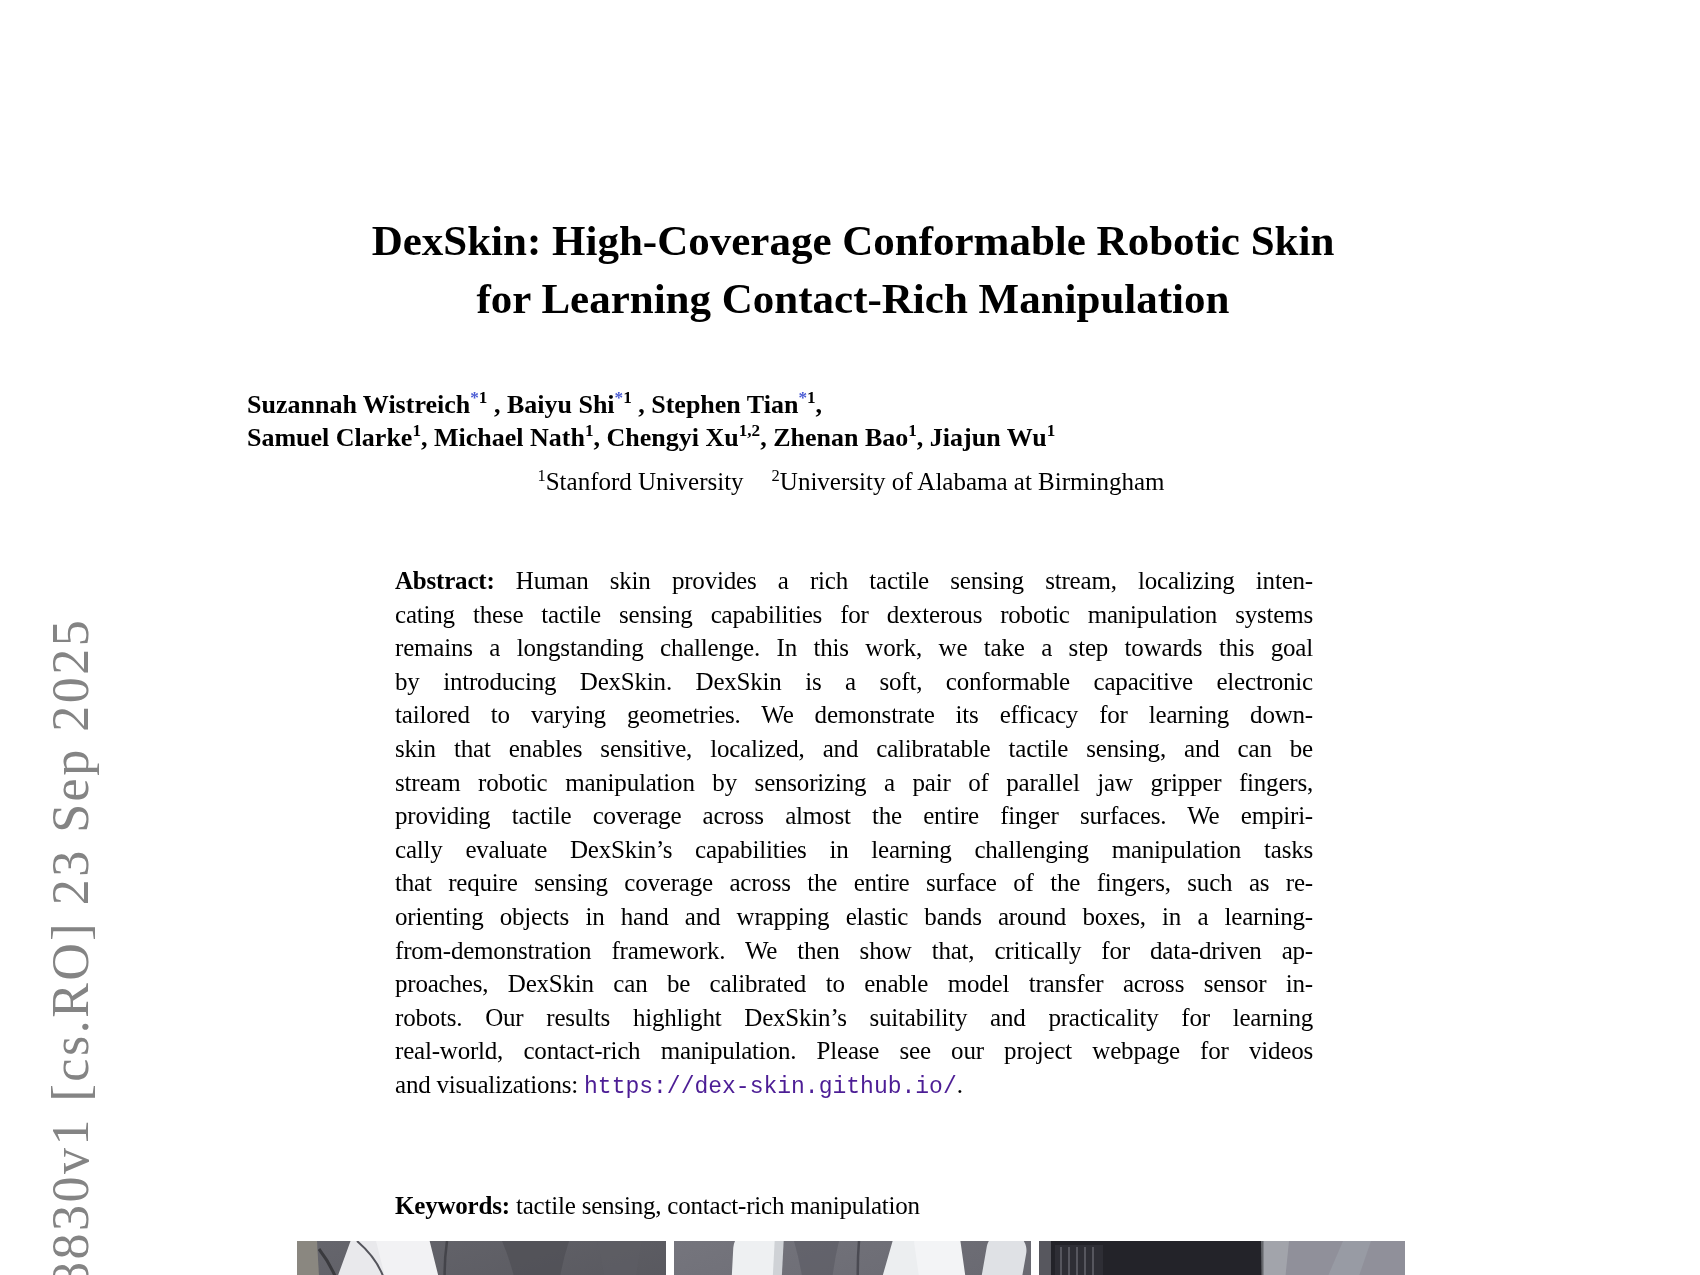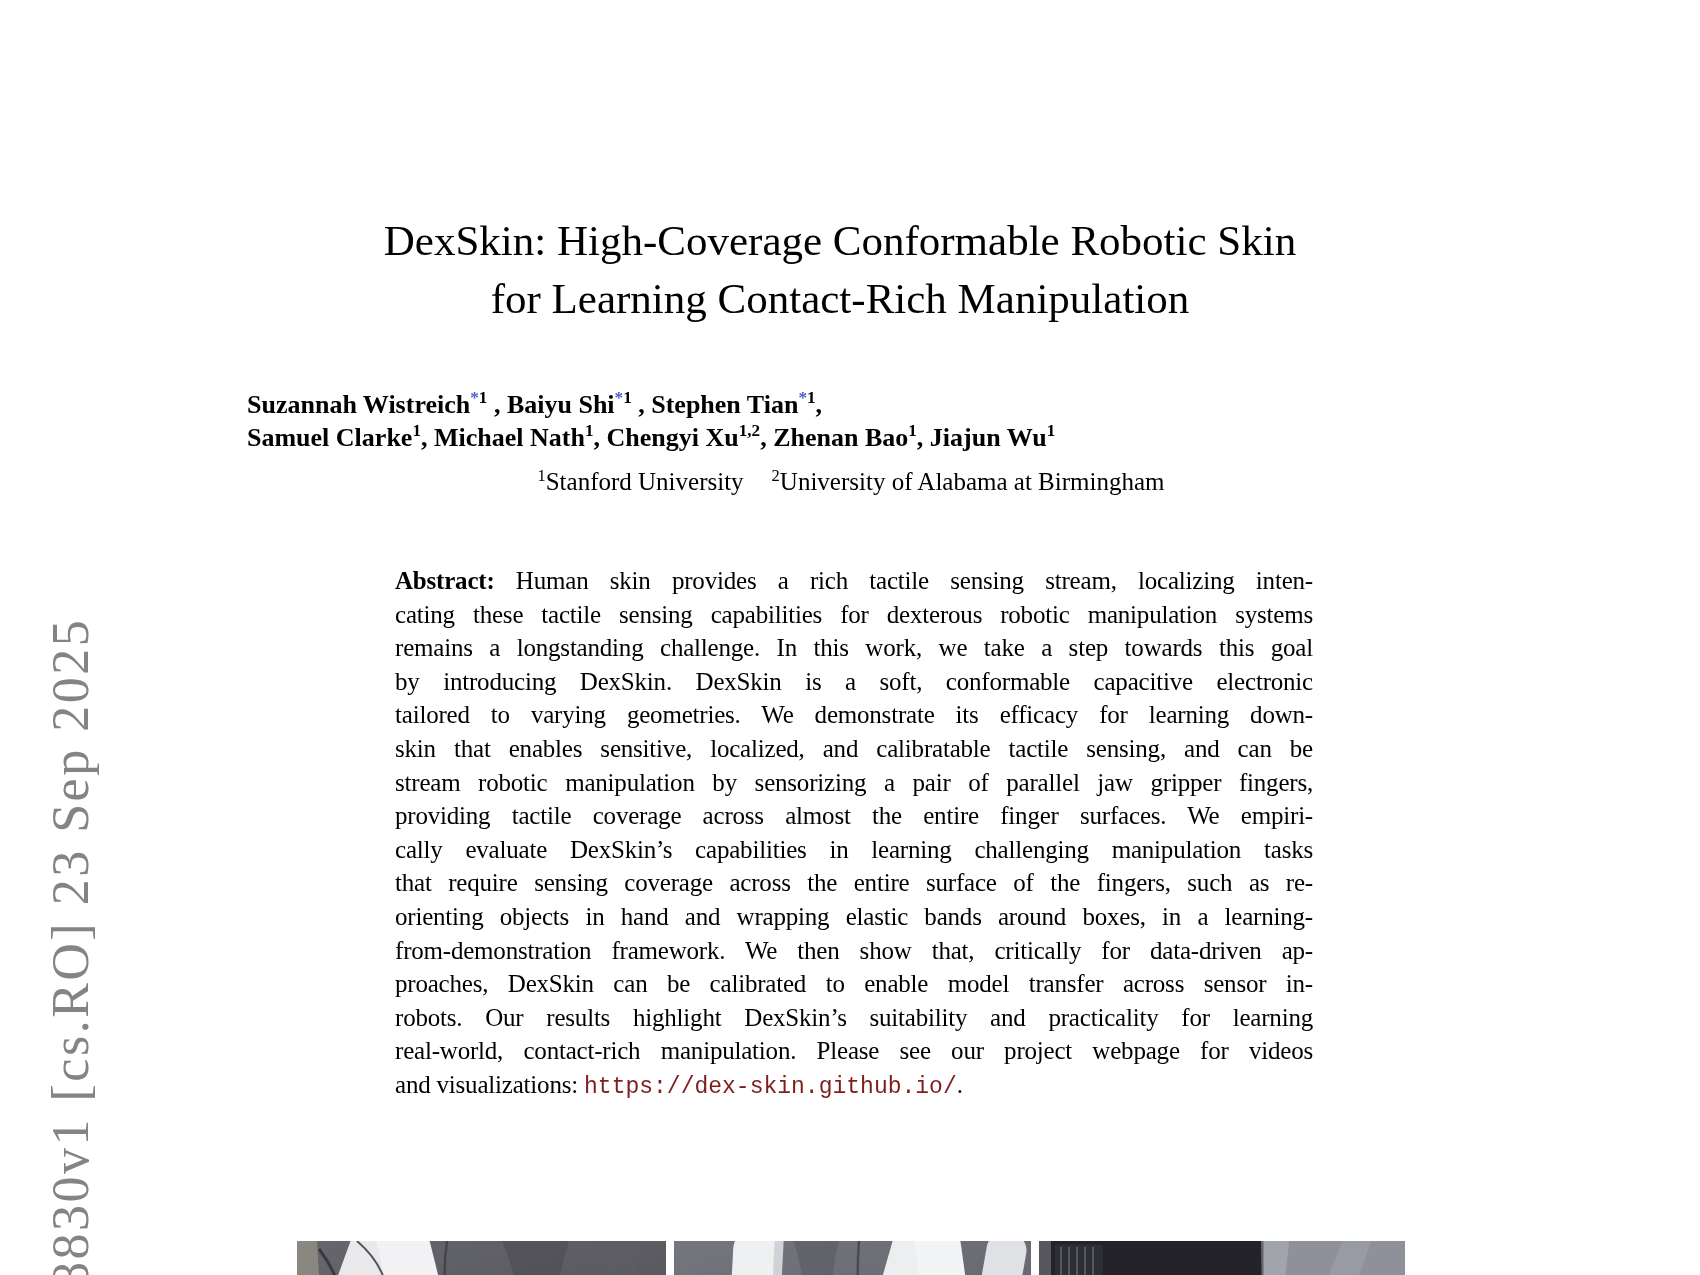--- a/index.html
+++ b/index.html
@@ -3,38 +3,38 @@
 <meta charset="utf-8">
 <style>
   html,body{margin:0;padding:0;background:#ffffff;}
   .page{position:relative;width:1700px;height:1275px;background:#ffffff;overflow:hidden;
         font-family:"Liberation Serif", serif;color:#000;}
   
   .watermark{position:absolute;left:42px;top:1288px;transform:rotate(-90deg);
              transform-origin:0 0;white-space:nowrap;font-size:52px;line-height:58px;
              letter-spacing:2.5px;color:#848484;}
   
-  .title{position:absolute;left:286px;top:212px;width:1108px;text-align:center;
-         font-weight:normal;font-size:43px;line-height:58px;}
+  .title{position:absolute;left:299px;top:212px;width:1108px;text-align:center;
+         font-weight:bold;font-size:43px;line-height:58px;}
   
   .authors-line{position:absolute;left:247px;top:388px;width:1208px;
                 font-weight:bold;font-size:26px;line-height:33px;}
   .authors-line.l2{top:421px;}
   .affil-line{position:absolute;left:247px;top:466px;width:1208px;text-align:center;
               font-weight:normal;font-size:25px;line-height:31px;}
   sup{font-size:0.66em;vertical-align:super;line-height:0;}
   .star{color:#4a5bd4;}
   .affil-item + .affil-item{margin-left:28px;}
   
   .abstract{position:absolute;left:395px;top:564px;width:918px;font-size:25px;
             line-height:33.6px;letter-spacing:-0.2px;}
   .abs-line{text-align:justify;text-align-last:justify;}
   .abs-line.last{text-align-last:left;}
   .bold{font-weight:bold;}
-  .url{font-family:"Liberation Mono","DejaVu Sans Mono",monospace;color:#7f1d1d;
+  .url{font-family:"Liberation Mono","DejaVu Sans Mono",monospace;color:#4c1d95;
        font-size:23px;letter-spacing:0;}
   
   .keywords{position:absolute;left:395px;top:1190px;width:918px;font-size:25px;
             line-height:32px;letter-spacing:-0.2px;}
   
   .figure{position:absolute;left:297px;top:1241px;width:1108px;height:140px;
           display:flex;}
   .figure .panel{height:140px;}
   .figure .gap{width:8px;height:140px;background:#ffffff;}
   .p1{width:369px;} .p2{width:357px;} .p3{width:366px;}
@@ -70,20 +70,21 @@
     <div class="abs-line">cally evaluate DexSkin’s capabilities in learning challenging manipulation tasks</div>
     <div class="abs-line">that require sensing coverage across the entire surface of the fingers, such as re-</div>
     <div class="abs-line">orienting objects in hand and wrapping elastic bands around boxes, in a learning-</div>
     <div class="abs-line">from-demonstration framework. We then show that, critically for data-driven ap-</div>
     <div class="abs-line">proaches, DexSkin can be calibrated to enable model transfer across sensor in-</div>
     <div class="abs-line">robots. Our results highlight DexSkin’s suitability and practicality for learning</div>
     <div class="abs-line">real-world, contact-rich manipulation. Please see our project webpage for videos</div>
     <div class="abs-line last"><span>and visualizations: </span><span class="url">https://dex-skin.github.io/</span><span>.</span></div>
   </div>
 
+  <div class="keywords"><span class="bold">Keywords:</span><span> tactile sensing, contact-rich manipulation</span></div>
 
   <div class="figure">
     <svg class="panel p1" viewBox="0 0 369 140" preserveAspectRatio="none" xmlns="http://www.w3.org/2000/svg">
       <defs>
         <linearGradient id="p1bg" x1="0" y1="0" x2="1" y2="1">
           <stop offset="0" stop-color="#66666d"></stop>
             <stop offset="1" stop-color="#515157"></stop>
         </linearGradient>
       </defs>
       <rect width="369" height="140" fill="url(#p1bg)"></rect>

